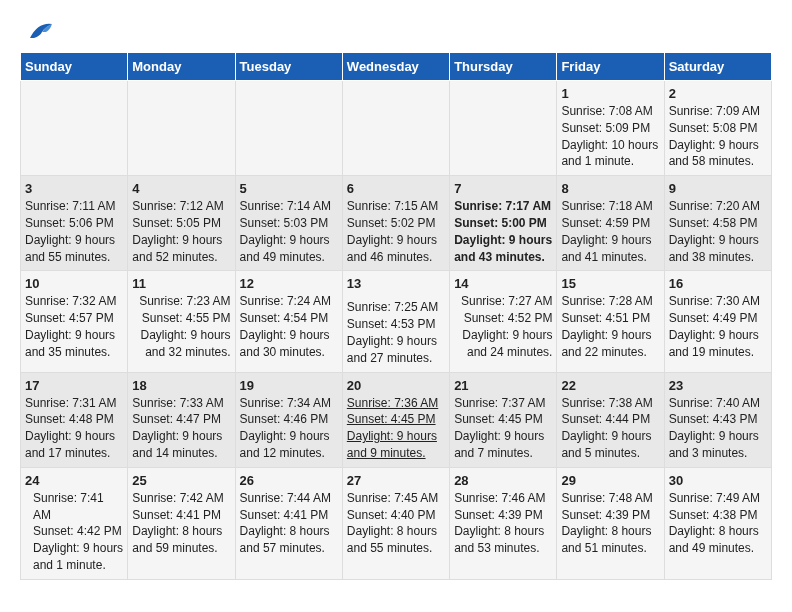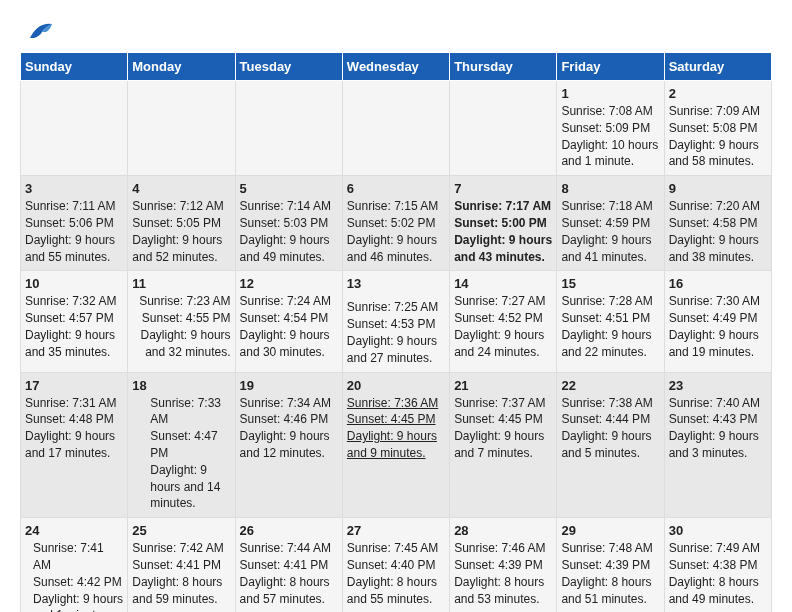--- a/index.html
+++ b/index.html
@@ -194,21 +194,21 @@
 Daylight: 9 hours and 30 minutes.</div>
         </td>
         <td>
           <span class="day-num">13</span>
           <div class="day-info" style="white-space: pre-line; margin-top: 8px;">Sunrise: 7:25 AM
 Sunset: 4:53 PM
 Daylight: 9 hours and 27 minutes.</div>
         </td>
         <td>
           <span class="day-num">14</span>
-          <div class="day-info" style="white-space: pre-line;">Sunrise: 7:27 AM
+          <div class="day-info" style="white-space: pre-line; text-align: right;">Sunrise: 7:27 AM
 Sunset: 4:52 PM
 Daylight: 9 hours and 24 minutes.</div>
         </td>
         <td>
           <span class="day-num">15</span>
           <div class="day-info" style="white-space: pre-line;">Sunrise: 7:28 AM
 Sunset: 4:51 PM
 Daylight: 9 hours and 22 minutes.</div>
         </td>
         <td>
@@ -220,21 +220,21 @@
       </tr>
       <tr>
         <td>
           <span class="day-num">17</span>
           <div class="day-info" style="white-space: pre-line;">Sunrise: 7:31 AM
 Sunset: 4:48 PM
 Daylight: 9 hours and 17 minutes.</div>
         </td>
         <td>
           <span class="day-num">18</span>
-          <div class="day-info" style="white-space: pre-line; margin-left: 18px;">Sunrise: 7:33 AM
+          <div class="day-info" style="white-space: pre-line;">Sunrise: 7:33 AM
 Sunset: 4:47 PM
 Daylight: 9 hours and 14 minutes.</div>
         </td>
         <td>
           <span class="day-num">19</span>
           <div class="day-info" style="white-space: pre-line;">Sunrise: 7:34 AM
 Sunset: 4:46 PM
 Daylight: 9 hours and 12 minutes.</div>
         </td>
         <td>

